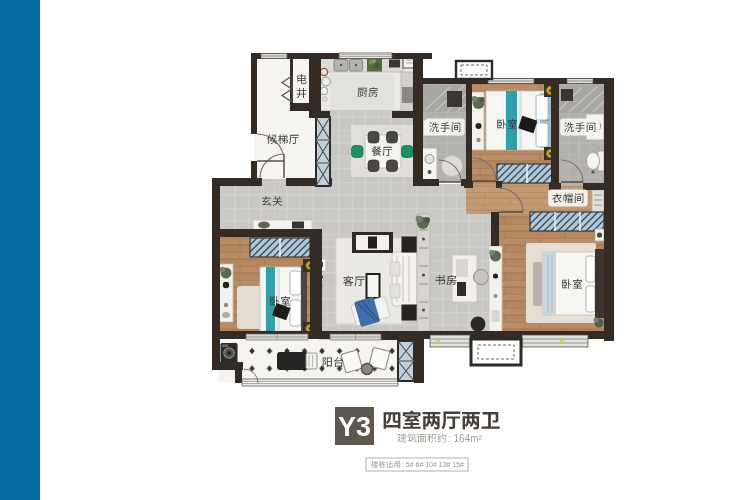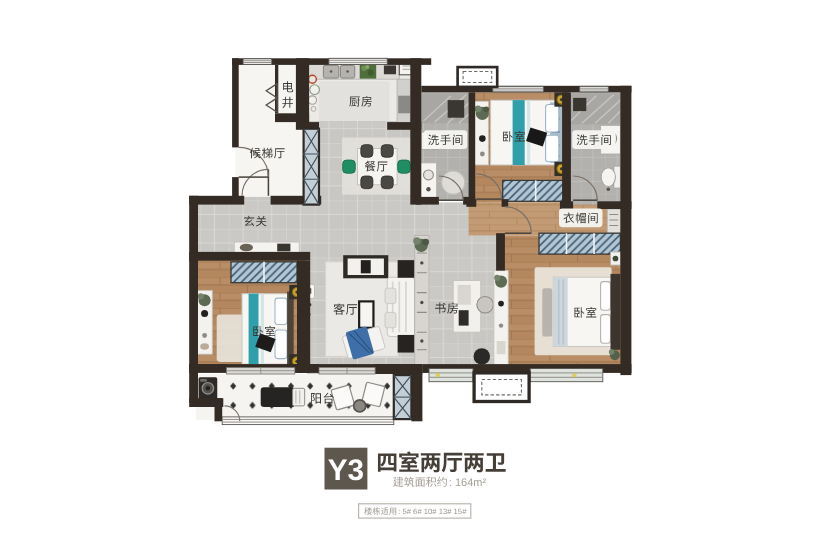--- a/index.html
+++ b/index.html
@@ -1,14 +1,14 @@
 <!DOCTYPE html>
 <html><head><meta charset="utf-8"><style>
 html,body{margin:0;padding:0;background:#ffffff;}
-#stage{position:relative;width:680px;height:500px;background:#0369a1;overflow:hidden;font-family:"Liberation Sans",sans-serif;}
+#stage{position:relative;width:680px;height:500px;background:#0369a1;overflow:hidden;font-family:"Liberation Sans",sans-serif;padding-left:40px;}
 </style></head><body>
 <div id="stage">
 <svg width="750" height="500" viewBox="0 0 750 500">
 <defs>
 <pattern id="gtile" width="26" height="26" patternUnits="userSpaceOnUse">
  <rect width="26" height="26" fill="#c8c7c4"></rect>
  <rect width="26" height="13" fill="#cccbc8" opacity="0.5"></rect>
  <path d="M0 0H26M0 13H26M0 0V26M13 0V26" stroke="#d9d8d5" stroke-width="1" fill="none"></path>
 </pattern>
 <pattern id="wood" width="60" height="14" patternUnits="userSpaceOnUse">

